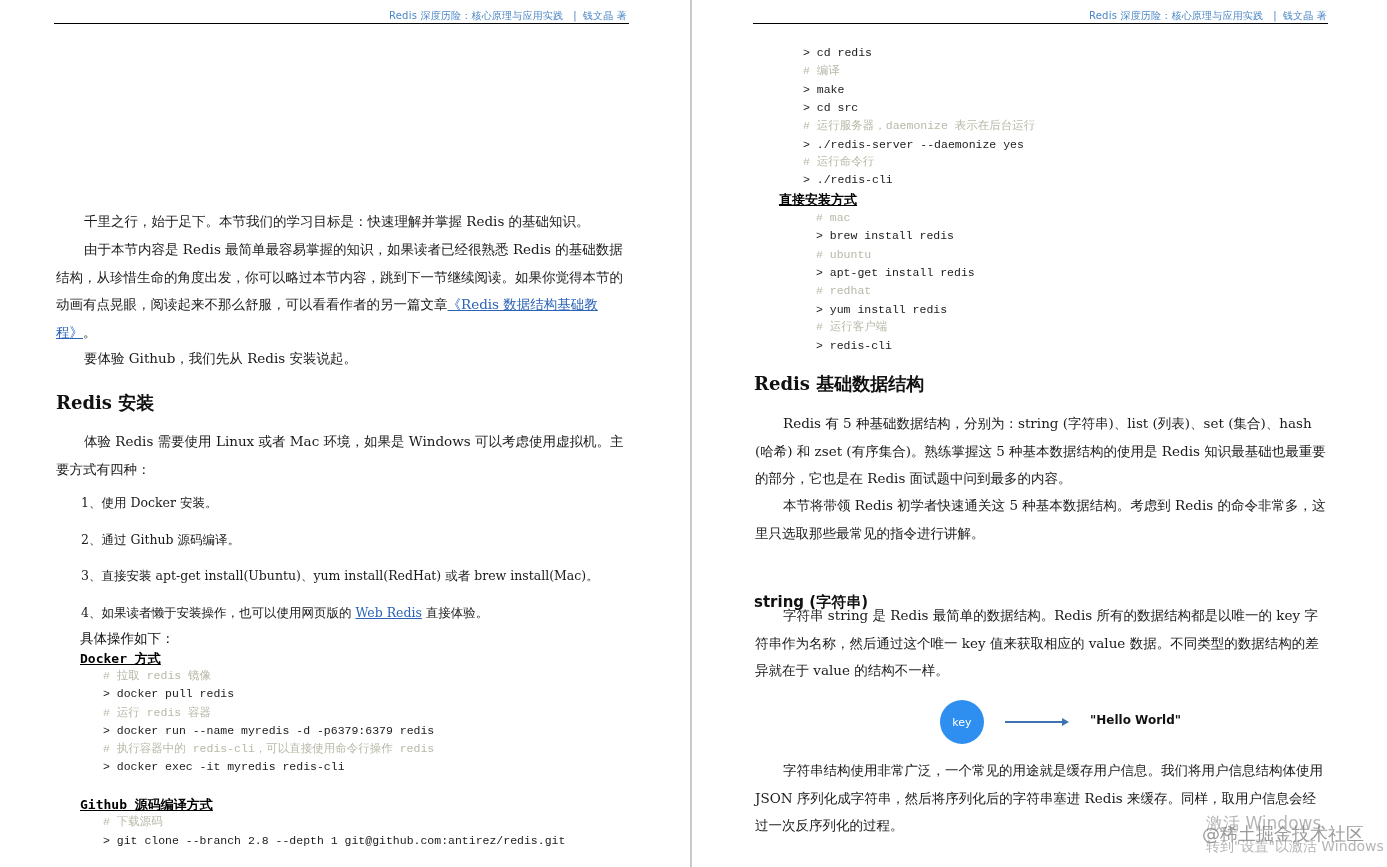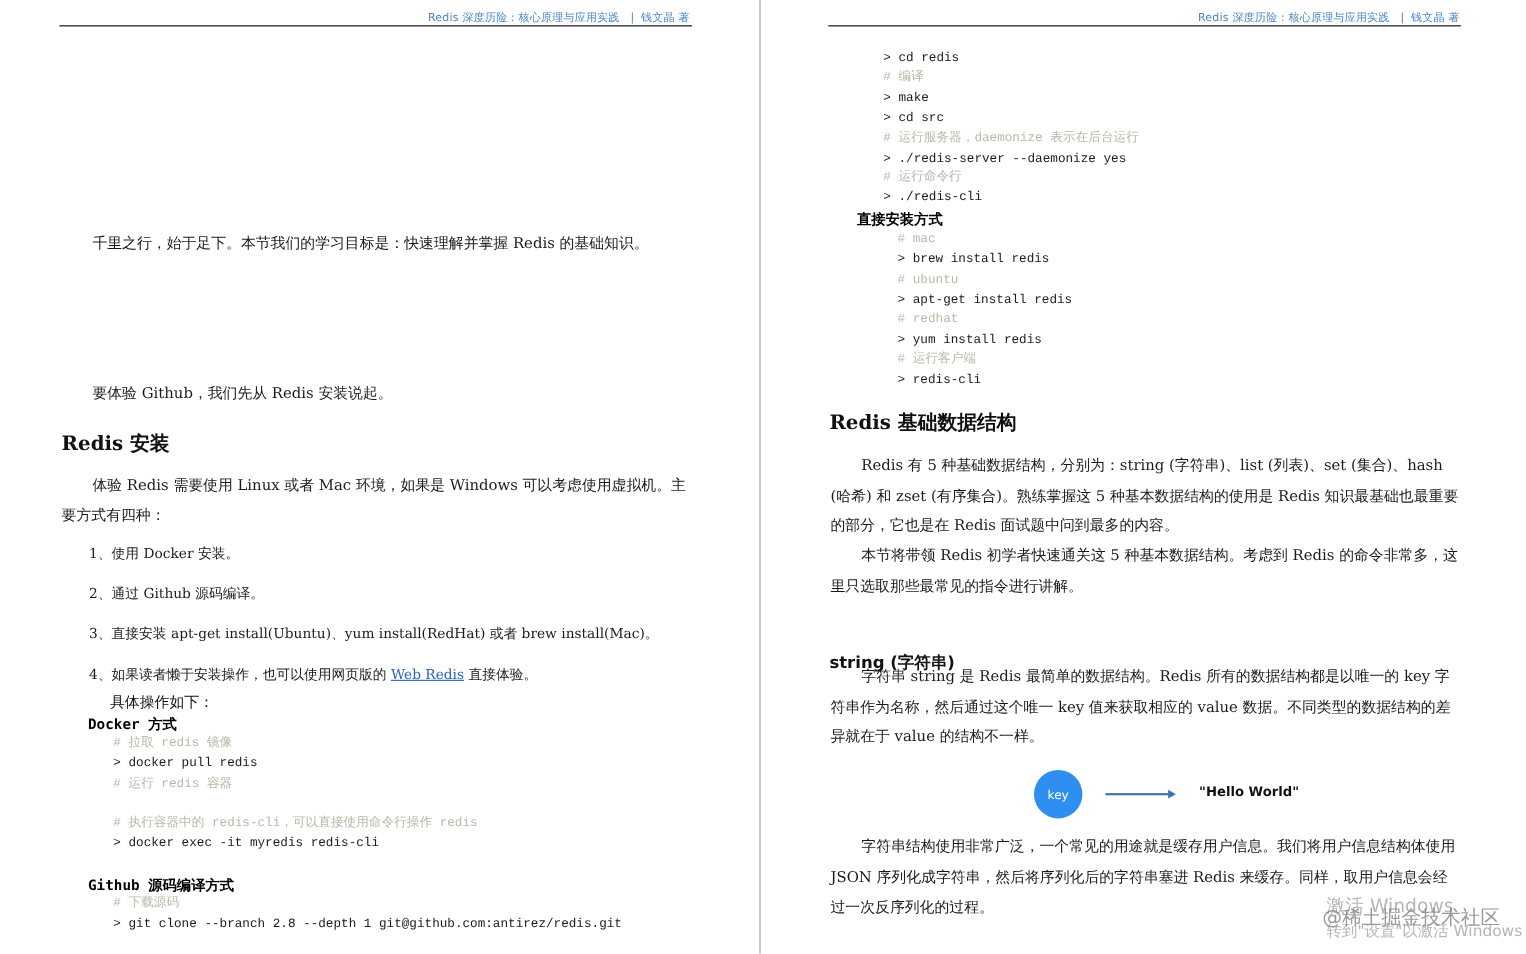--- a/index.html
+++ b/index.html
@@ -26,21 +26,21 @@
 
   .para { position: absolute; font-size: 13.5px; line-height: 27.5px; color: #1a1a1a; }
   .indent { text-indent: 28px; }
   .link { color: #2b63b8; text-decoration: underline; }
 
   .h2 { position: absolute; font-family: "DejaVu Serif", "Liberation Serif", serif; font-weight: bold; font-size: 18px; color: #111; }
   .h3 { position: absolute; font-family: "DejaVu Sans", "Liberation Sans", sans-serif; font-weight: bold; font-size: 15px; color: #111; margin-top: 27px; }
 
   .list-item { position: absolute; left: 81px; font-size: 12.5px; color: #1a1a1a; white-space: nowrap; }
 
-  .code-head { position: absolute; font-family: "DejaVu Sans Mono", "Liberation Mono", monospace; font-weight: bold; font-size: 13px; color: #000; white-space: nowrap; }
+  .code-head { position: absolute; font-family: "DejaVu Sans Mono", "Liberation Mono", monospace; font-weight: bold; font-size: 13px; color: #000; white-space: nowrap; text-decoration: underline; }
   .code-line { position: absolute; font-family: "Liberation Mono", "DejaVu Sans Mono", monospace; font-size: 11.5px; white-space: nowrap; height: 18px; line-height: 18px; }
   .code-cmd { color: #1a1a1a; }
   .code-cmt { color: #b8b8a8; }
 
   .diagram { position: absolute; left: 940px; top: 700px; width: 240px; height: 44px; }
   .key-circle { position: absolute; left: 0; top: 0; width: 44px; height: 44px; border-radius: 50%; background: #2f8ff0; color: #fff; font-family: "DejaVu Sans", "Liberation Sans", sans-serif; font-size: 11px; display: flex; align-items: center; justify-content: center; }
   .arrow-line { position: absolute; left: 65px; top: 21px; width: 60px; height: 1.5px; background: #3c73b0; }
   .arrow-head { position: absolute; left: 122px; top: 18px; width: 0; height: 0; border-top: 4px solid transparent; border-bottom: 4px solid transparent; border-left: 7px solid #3c73b0; }
   .hello-label { position: absolute; left: 150px; top: 13px; font-family: "DejaVu Sans", "Liberation Sans", sans-serif; font-weight: bold; font-size: 12px; color: #111; white-space: nowrap; }
 
@@ -50,37 +50,39 @@
 <body>
 
 <div class="page page-left">
   <div class="running-header">
     <span>Redis 深度历险：核心原理与应用实践</span><span class="header-sep">|</span><span>钱文晶 著</span>
   </div>
   <div class="header-rule"></div>
 
 
   <p class="para indent" style="left:56px; top:208px; width:575px;">千里之行，始于足下。本节我们的学习目标是：快速理解并掌握 Redis 的基础知识。</p>
+  <p class="para indent" style="left:56px; top:236px; width:575px;"><span>由于本节内容是 Redis 最简单最容易掌握的知识，如果读者已经很熟悉 Redis 的基础数据结构，从珍惜生命的角度出发，你可以略过本节内容，跳到下一节继续阅读。如果你觉得本节的动画有点晃眼，阅读起来不那么舒服，可以看看作者的另一篇文章</span><a class="link">《Redis 数据结构基础教程》</a><span>。</span></p>
   <p class="para indent" style="left:56px; top:345px; width:575px;">要体验 Github，我们先从 Redis 安装说起。</p>
 
   <div class="h2" style="left:56px; top:391px;">Redis 安装</div>
 
   <p class="para indent" style="left:56px; top:428px; width:575px;">体验 Redis 需要使用 Linux 或者 Mac 环境，如果是 Windows 可以考虑使用虚拟机。主要方式有四种：</p>
 
   <div class="list-item" style="top:495px;">1、使用 Docker 安装。</div>
   <div class="list-item" style="top:532px;">2、通过 Github 源码编译。</div>
   <div class="list-item" style="top:568px;">3、直接安装 apt-get install(Ubuntu)、yum install(RedHat) 或者 brew install(Mac)。</div>
   <div class="list-item" style="top:605px;"><span>4、如果读者懒于安装操作，也可以使用网页版的 </span><a class="link">Web Redis</a><span> 直接体验。</span></div>
 
-  <div class="abs" style="left:80px; top:630px; font-size:13.5px;margin-left:20px;">具体操作如下：</div>
+  <div class="abs" style="left:80px; top:630px; font-size:13.5px;">具体操作如下：</div>
 
   <div class="code-head" style="left:80px; top:650px;">Docker 方式</div>
   <div class="code-line code-cmt" style="left:103px; top:667px;"># 拉取 redis 镜像</div>
   <div class="code-line code-cmd" style="left:103px; top:685px;">&gt; docker pull redis</div>
   <div class="code-line code-cmt" style="left:103px; top:704px;"># 运行 redis 容器</div>
+  <div class="code-line code-cmd" style="left:103px; top:722px;">&gt; docker run --name myredis -d -p6379:6379 redis</div>
   <div class="code-line code-cmt" style="left:103px; top:740px;"># 执行容器中的 redis-cli，可以直接使用命令行操作 redis</div>
   <div class="code-line code-cmd" style="left:103px; top:758px;">&gt; docker exec -it myredis redis-cli</div>
 
   <div class="code-head" style="left:80px; top:796px;">Github 源码编译方式</div>
   <div class="code-line code-cmt" style="left:103px; top:813px;"># 下载源码</div>
   <div class="code-line code-cmd" style="left:103px; top:832px;">&gt; git clone --branch 2.8 --depth 1 git@github.com:antirez/redis.git</div>
 </div>
 
 <div class="divider"></div>
 

